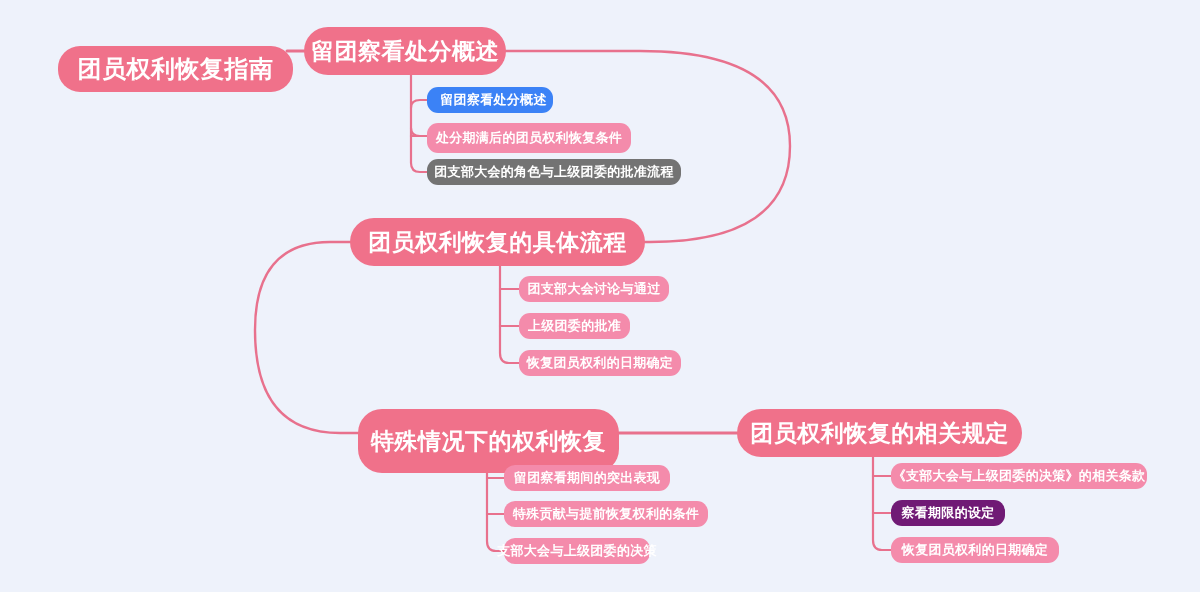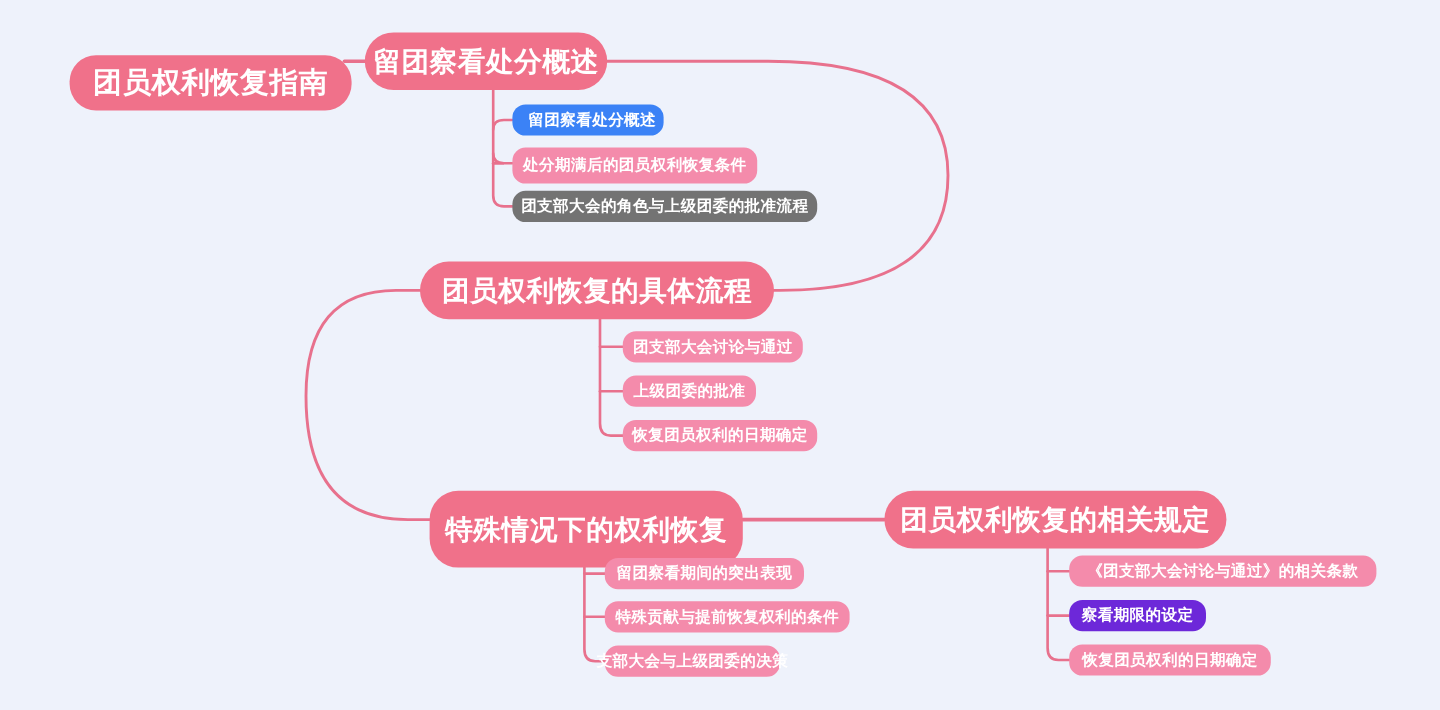--- a/index.html
+++ b/index.html
@@ -111,17 +111,17 @@
   <div class="node leaf" style="left: 519px; top: 276px; width: 150px; height: 26px; background: rgb(244, 139, 171); color: rgb(255, 255, 255);">团支部大会讨论与通过</div>
   <div class="node leaf" style="left: 519px; top: 313px; width: 111px; height: 26px; background: rgb(244, 139, 171); color: rgb(255, 255, 255); text-align: right;">上级团委的批准</div>
   <div class="node leaf" style="left: 519px; top: 350px; width: 162px; height: 26px; background: rgb(244, 139, 171); color: rgb(255, 255, 255);">恢复团员权利的日期确定</div>
 
   <div class="node branch" style="left: 358px; top: 409px; width: 261px; height: 64px; background: rgb(240, 113, 138); color: rgb(255, 255, 255);">特殊情况下的权利恢复</div>
   <div class="node leaf" style="left: 504px; top: 465px; width: 166px; height: 26px; background: rgb(244, 139, 171); color: rgb(255, 255, 255);">留团察看期间的突出表现</div>
   <div class="node leaf" style="left: 504px; top: 501px; width: 204px; height: 26px; background: rgb(244, 139, 171); color: rgb(255, 255, 255);">特殊贡献与提前恢复权利的条件</div>
   <div class="node leaf" style="left: 504px; top: 538px; width: 146px; height: 26px; background: rgb(244, 139, 171); color: rgb(255, 255, 255);">支部大会与上级团委的决策</div>
 
   <div class="node branch" style="left: 737px; top: 409px; width: 285px; height: 48px; background: rgb(240, 113, 138); color: rgb(255, 255, 255);">团员权利恢复的相关规定</div>
-  <div class="node leaf" style="left: 891px; top: 463px; width: 256px; height: 26px; background: rgb(244, 139, 171); color: rgb(255, 255, 255);">《团支部大会讨论与通过》的相关条款</div>
-  <div class="node leaf" style="left: 891px; top: 500px; width: 114px; height: 26px; background: #6d28d9; color: rgb(255, 255, 255); text-align: right;">察看期限的设定</div>
+  <div class="node leaf" style="left: 891px; top: 463px; width: 256px; height: 26px; background: rgb(244, 139, 171); color: rgb(255, 255, 255);">《支部大会与上级团委的决策》的相关条款</div>
+  <div class="node leaf" style="left: 891px; top: 500px; width: 114px; height: 26px; background: #701a75; color: rgb(255, 255, 255); text-align: right;">察看期限的设定</div>
   <div class="node leaf" style="left: 891px; top: 537px; width: 168px; height: 26px; background: rgb(244, 139, 171); color: rgb(255, 255, 255);">恢复团员权利的日期确定</div>
 
 </div>
 
 </body></html>

